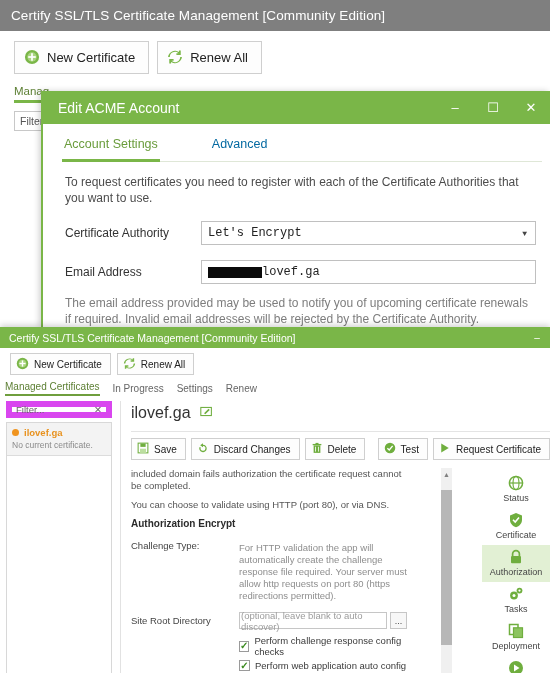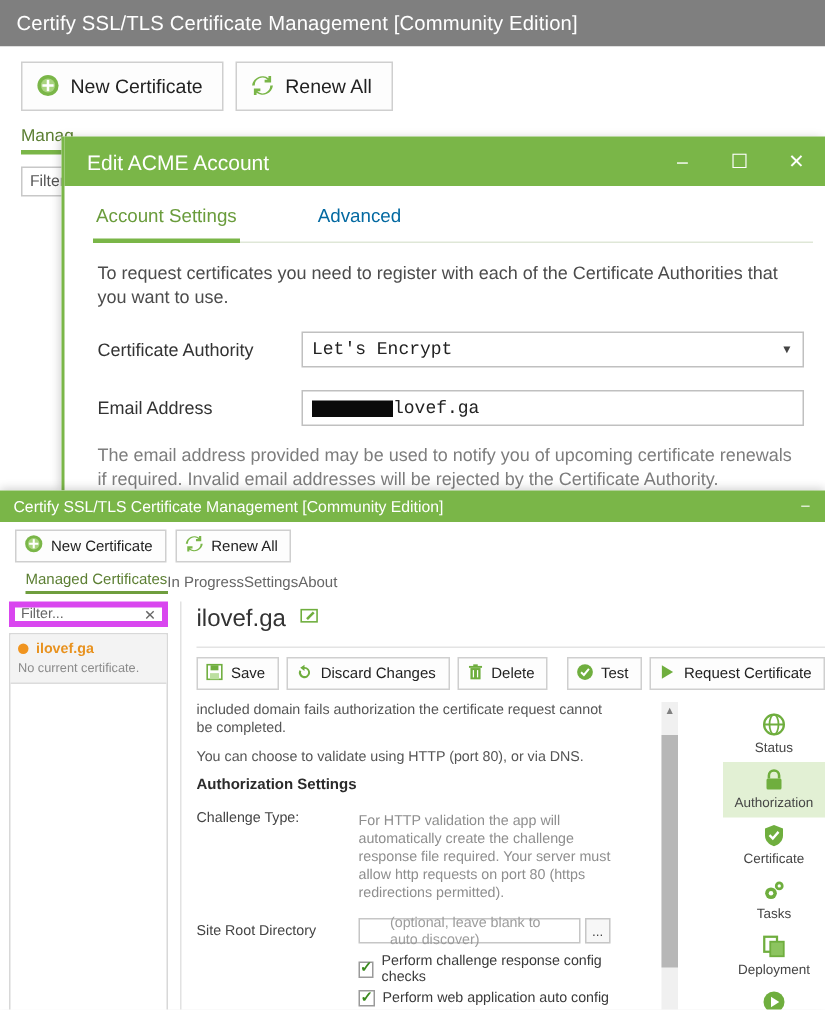--- a/index.html
+++ b/index.html
@@ -214,42 +214,43 @@
   }
   #window-main-front .toolbar2 {
     height: 32px;
     display: flex;
     align-items: center;
     padding-left: 10px;
     gap: 6px;
   }
   #window-main-front .tabstrip2 {
     display: flex;
-    padding-left: 17px;
+    gap: 13px;
+    padding-left: 5px;
     font-size: 10px;
     align-items: flex-end;
     height: 16px;
   }
   .tab2 { padding-bottom: 2px; color: #666; }
   .tab2.active { color: #5c7f33; border-bottom: 2px solid #6f9e3e; }
 
   #window-main-front .content {
     display: flex;
     margin-top: 5px;
     height: 273px;
   }
   .left-pane {
     width: 106px;
     margin-left: 6px;
     display: flex;
     flex-direction: column;
   }
   .filter2 {
     height: 17px;
-    border: 4px solid #d946ef;
+    border: 6px solid #d946ef;
     background: #fff;
     display: flex;
     align-items: center;
     padding: 0 4px;
     font-size: 9.5px;
     color: #666;
     box-sizing: border-box;
   }
   .filter2 .spacer { flex: 1; }
   .cert-list {
@@ -341,21 +342,21 @@
     max-width: 172px;
   }
   .select2 .caret { position: absolute; right: 6px; font-size: 7px; color: #444; }
   .hint2 { font-size: 9.5px; color: #8e8e8e; line-height: 12px; margin-top: 5px; max-width: 180px; }
   .input2 {
     height: 17px;
     border: 1px solid #c6c6c6;
     background: #fff;
     display: flex;
     align-items: center;
-    padding: 0 20px;
+    padding: 0 1px;
     font-size: 9.5px;
     color: #9c9c9c;
     box-sizing: border-box;
     width: 148px;
   }
   .browse-btn {
     width: 17px; height: 17px;
     border: 1px solid #c6c6c6;
     background: #f7f7f7;
     display: flex; align-items: center; justify-content: center;
@@ -538,21 +539,21 @@
     <div class="tab2 active">
       <span>Managed Certificates</span>
     </div>
     <div class="tab2">
       <span>In Progress</span>
     </div>
     <div class="tab2">
       <span>Settings</span>
     </div>
     <div class="tab2">
-      <span>About</span>
+      <span>Renew</span>
     </div>
   </div>
 
   <div class="content">
 
     <div class="left-pane">
       <div class="filter2">
         <span>Filter...</span>
         <span class="spacer"></span>
         <span>✕</span>
@@ -631,21 +632,21 @@
           </span>
           <span>Request Certificate</span>
         </div>
       </div>
 
       <div class="panel-row">
 
         <div class="config-area">
           <p>included domain fails authorization the certificate request cannot be completed.</p>
           <p>You can choose to validate using HTTP (port 80), or via DNS.</p>
-          <p class="section-title">Authorization Settings</p>
+          <p class="section-title">Authorization Encrypt</p>
 
           <div class="cfg-row">
             <div class="cfg-label">Challenge Type:</div>
             <div class="cfg-control">
               <div class="hint2">For HTTP validation the app will automatically create the challenge response file required. Your server must allow http requests on port 80 (https redirections permitted).</div>
             </div>
           </div>
 
           <div class="cfg-row" style="margin-top:10px;">
             <div class="cfg-label">Site Root Directory</div>
@@ -680,38 +681,38 @@
             <span>
               <svg class="rail-icon" viewBox="0 0 16 16">
                 <circle cx="8" cy="8" r="6.6" fill="none" stroke="#6fae3e" stroke-width="1.5"></circle>
                 <ellipse cx="8" cy="8" rx="3" ry="6.6" fill="none" stroke="#6fae3e" stroke-width="1.2"></ellipse>
                 <line x1="1.4" y1="8" x2="14.6" y2="8" stroke="#6fae3e" stroke-width="1.2"></line>
               </svg>
             </span>
             <span class="rail-label">Status</span>
           </div>
 
+          <div class="rail-item">
+            <span>
+              <svg class="rail-icon" viewBox="0 0 16 16">
+                <path d="M8,1 L14,3.4 L14,8 C14,11.6 11.2,14.2 8,15.2 C4.8,14.2 2,11.6 2,8 L2,3.4 Z" fill="#6fae3e"></path>
+                <path d="M5,7.8 L7.2,10 L11,5.6" fill="none" stroke="#ffffff" stroke-width="1.6"></path>
+              </svg>
+            </span>
+            <span class="rail-label">Certificate</span>
+          </div>
+
           <div class="rail-item active">
             <span>
               <svg class="rail-icon" viewBox="0 0 16 16">
                 <path d="M4.6,7 L4.6,5 a3.4,3.4 0 0 1 6.8,0 L11.4,7" fill="none" stroke="#6fae3e" stroke-width="1.7"></path>
                 <rect x="3" y="7" width="10" height="7.3" rx="1" fill="#6fae3e"></rect>
               </svg>
             </span>
             <span class="rail-label">Authorization</span>
-          </div>
-
-          <div class="rail-item">
-            <span>
-              <svg class="rail-icon" viewBox="0 0 16 16">
-                <path d="M8,1 L14,3.4 L14,8 C14,11.6 11.2,14.2 8,15.2 C4.8,14.2 2,11.6 2,8 L2,3.4 Z" fill="#6fae3e"></path>
-                <path d="M5,7.8 L7.2,10 L11,5.6" fill="none" stroke="#ffffff" stroke-width="1.6"></path>
-              </svg>
-            </span>
-            <span class="rail-label">Certificate</span>
           </div>
 
           <div class="rail-item">
             <span>
               <svg class="rail-icon" viewBox="0 0 16 16">
                 <circle cx="6" cy="9.5" r="3.9" fill="#6fae3e"></circle>
                 <circle cx="6" cy="9.5" r="1.5" fill="#ffffff"></circle>
                 <circle cx="11.5" cy="4.6" r="2.9" fill="#6fae3e"></circle>
                 <circle cx="11.5" cy="4.6" r="1.1" fill="#ffffff"></circle>
               </svg>

